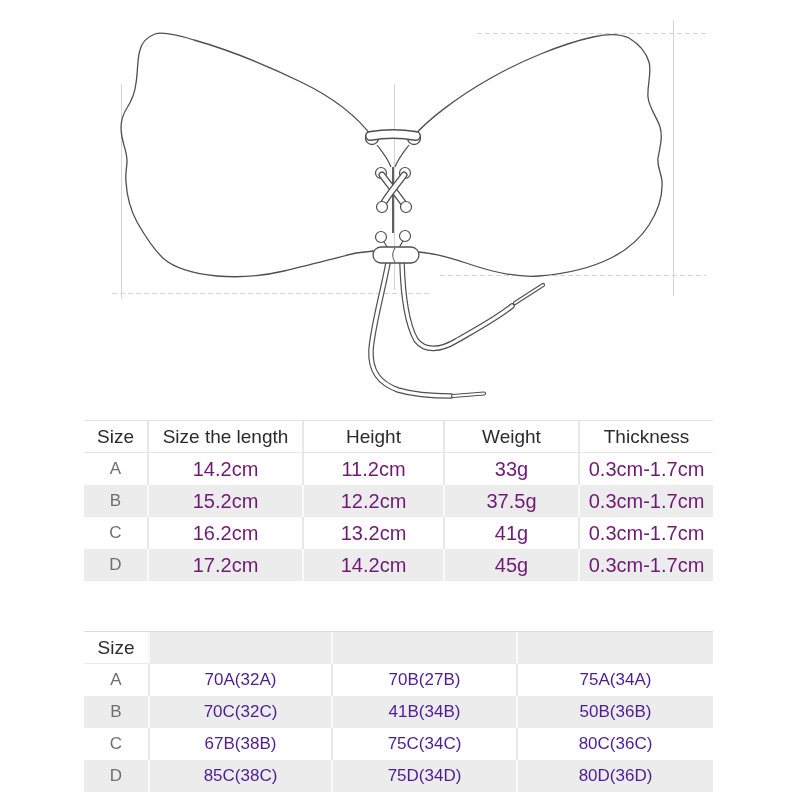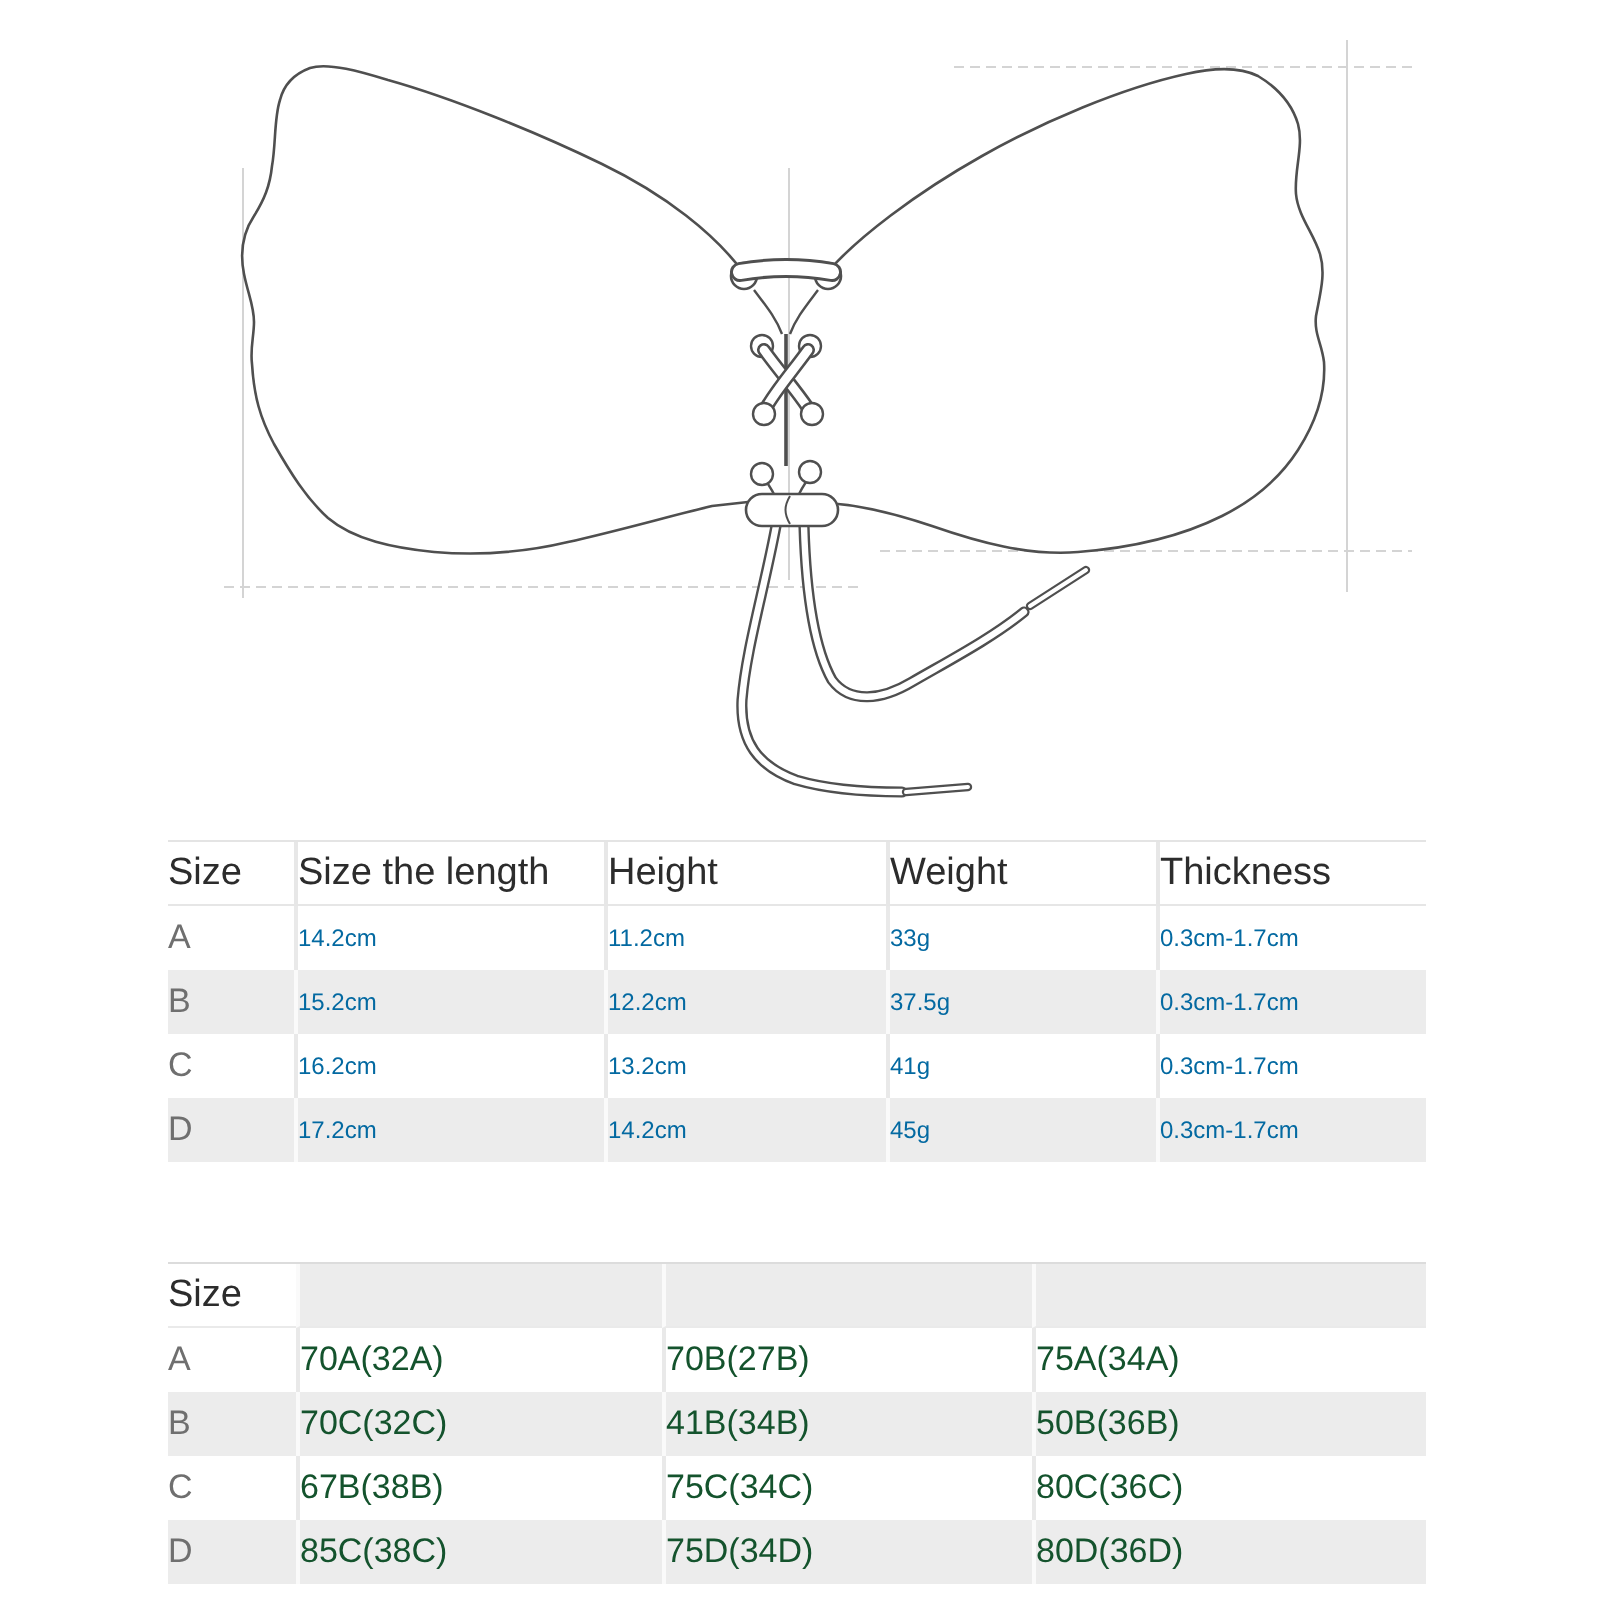--- a/index.html
+++ b/index.html
@@ -10,32 +10,32 @@
   .diagram{position:absolute;left:0;top:0;}
 
   table.sizes{
     position:absolute;left:84px;width:629px;
     border-collapse:separate;border-spacing:0;table-layout:fixed;
     border-top:1px solid #e4e4e4;
   }
   table.t1{top:420px;}
   table.t2{top:631px;border-top-color:#dcdcdc;}
   .sizes th,.sizes td{
-    padding:0;margin:10px;text-align:left;vertical-align:middle;
+    padding:0;margin:10px;text-align:center;vertical-align:middle;
     font-weight:400;white-space:nowrap;overflow:hidden;
     border-left:2px solid transparent;
   }
   .sizes th:first-child,.sizes td:first-child{border-left:none;}
   .t1 thead th{height:31px;font-size:19px;color:#2c2c2c;border-left-color:#e7e7e7;border-bottom:1px solid #e6e6e6;background:#ffffff;}
   .t2 thead th{height:31px;font-size:19px;color:#2c2c2c;border-bottom:1px solid #eaeaea;}
   .t2 thead th.hdr-size{background:#ffffff;}
   .t2 thead th.hdr-blank{background:#ececec;border-left-color:#fafafa;}
   .sizes tbody th{font-size:17px;color:#6f6f6f;}
-  .t1 tbody td{font-size:12px;color:#0369a1;}
-  .t2 tbody td{font-size:17px;color:#14532d;}
+  .t1 tbody td{font-size:20px;color:#701a75;}
+  .t2 tbody td{font-size:17px;color:#4c1d95;}
   .t1 tbody tr{height:32px;}
   .t2 tbody tr{height:32px;}
   tr.row-white{background:#ffffff;}
   tr.row-white th,tr.row-white td{border-left-color:#e9e9e9;}
   tr.row-gray{background:#ececec;}
   tr.row-gray th,tr.row-gray td{border-left-color:#fafafa;}
 </style>
 </head>
 <body>
 

